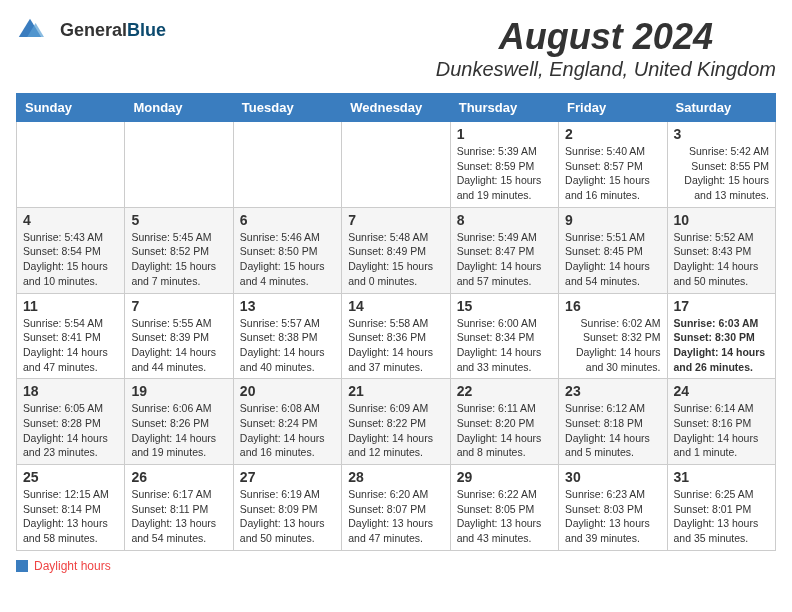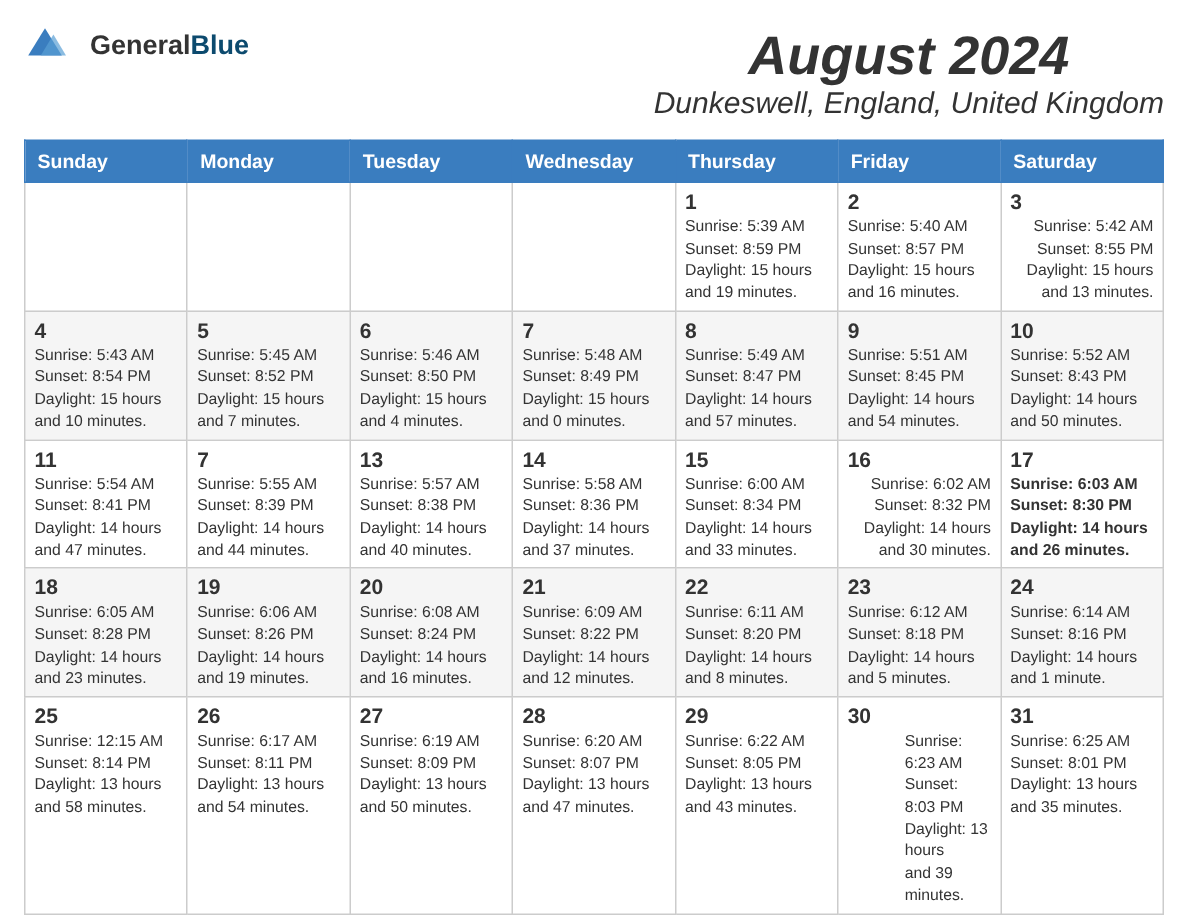--- a/index.html
+++ b/index.html
@@ -349,21 +349,21 @@
         </td>
         <td>
           <span class="day-number">29</span>
           <div class="day-info" style="white-space: pre-line;">Sunrise: 6:22 AM
 Sunset: 8:05 PM
 Daylight: 13 hours
 and 43 minutes.</div>
         </td>
         <td>
           <span class="day-number">30</span>
-          <div class="day-info" style="white-space: pre-line; margin-left: 38px;">Sunrise: 6:23 AM
+          <div class="day-info" style="white-space: pre-line;">Sunrise: 6:23 AM
 Sunset: 8:03 PM
 Daylight: 13 hours
 and 39 minutes.</div>
         </td>
         <td>
           <span class="day-number">31</span>
           <div class="day-info" style="white-space: pre-line;">Sunrise: 6:25 AM
 Sunset: 8:01 PM
 Daylight: 13 hours
 and 35 minutes.</div>

